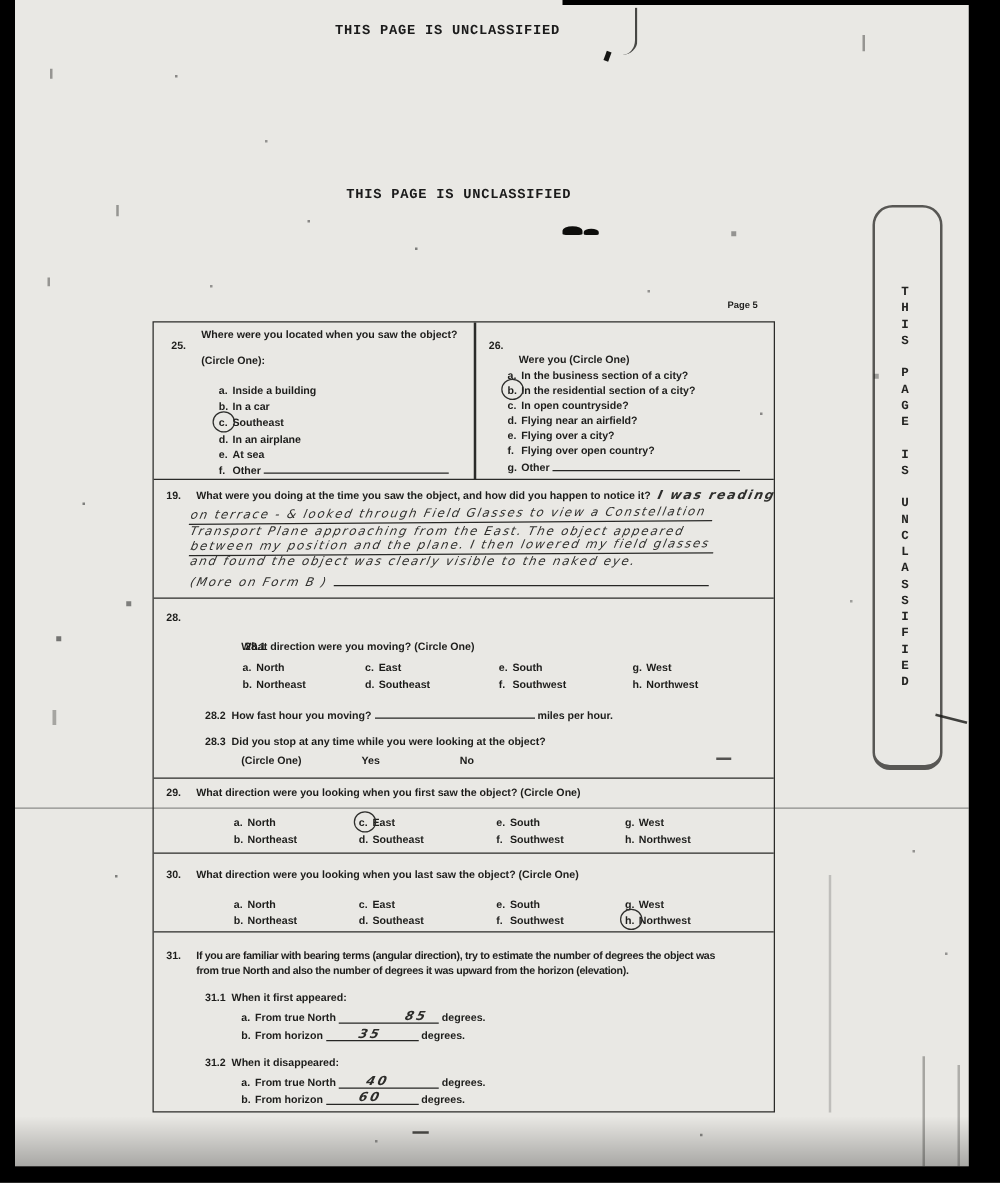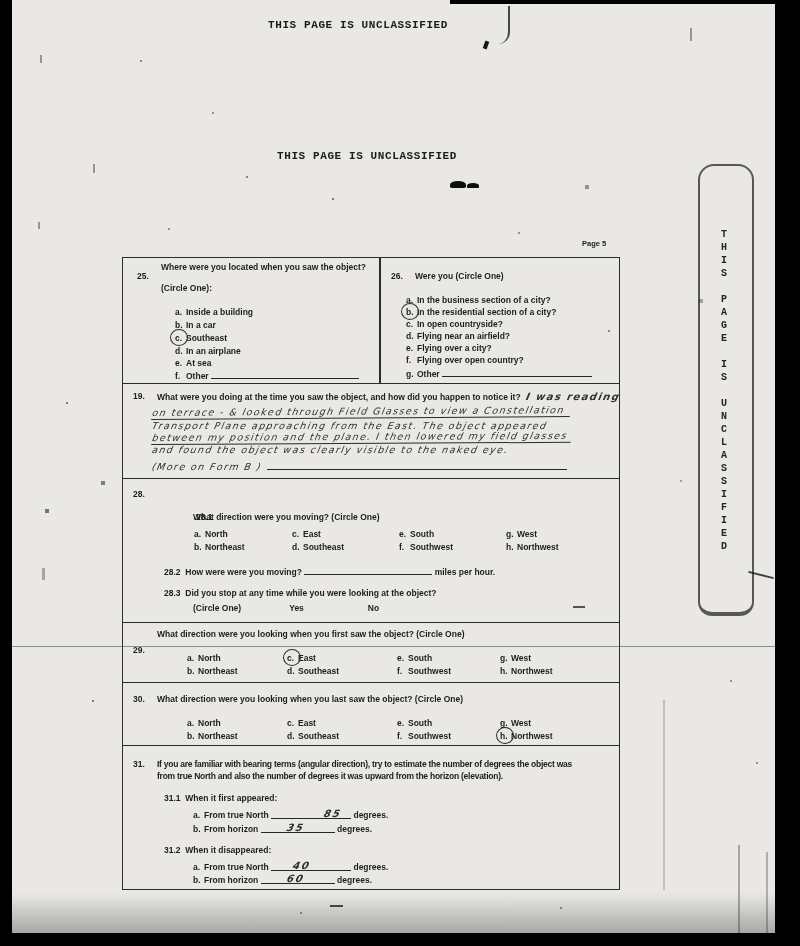--- a/index.html
+++ b/index.html
@@ -114,21 +114,21 @@
       <div class="typed abs" style="left:38px;top:4px;">Where were you located when you saw the object?</div>
       <div class="typed abs" style="left:38px;top:25px;">(Circle One):</div>
       <div class="typed abs dirrow" style="left:52px;top:48px;"><span class="dl">a.</span><span>Inside a building</span></div>
       <div class="typed abs dirrow" style="left:52px;top:61px;"><span class="dl">b.</span><span>In a car</span></div>
       <div class="typed abs dirrow" style="left:52px;top:74px;"><span class="dl circle circle-wide">c.</span><span>Southeast</span></div>
       <div class="typed abs dirrow" style="left:52px;top:87px;"><span class="dl">d.</span><span>In an airplane</span></div>
       <div class="typed abs dirrow" style="left:52px;top:99px;"><span class="dl">e.</span><span>At sea</span></div>
       <div class="typed abs dirrow" style="left:52px;top:111px;"><span class="dl">f.</span><span>Other</span> <span class="rule" style="width:148px;"></span></div>
 
       <div class="typed abs" style="left:268px;top:13px;">26.</div>
-      <div class="typed abs" style="left:292px;top:13px;">Were you (Circle One)</div>
+      <div class="typed abs" style="left:292px;top:24px;">Were you (Circle One)</div>
       <div class="typed abs dirrow" style="left:283px;top:36px;"><span class="dl">a.</span><span>In the business section of a city?</span></div>
       <div class="typed abs dirrow" style="left:283px;top:48px;"><span class="dl circle circle-wide">b.</span><span>In the residential section of a city?</span></div>
       <div class="typed abs dirrow" style="left:283px;top:60px;"><span class="dl">c.</span><span>In open countryside?</span></div>
       <div class="typed abs dirrow" style="left:283px;top:72px;"><span class="dl">d.</span><span>Flying near an airfield?</span></div>
       <div class="typed abs dirrow" style="left:283px;top:84px;"><span class="dl">e.</span><span>Flying over a city?</span></div>
       <div class="typed abs dirrow" style="left:283px;top:96px;"><span class="dl">f.</span><span>Flying over open country?</span></div>
       <div class="typed abs dirrow" style="left:283px;top:109px;"><span class="dl">g.</span><span>Other</span> <span class="rule" style="width:150px;"></span></div>
     </div>
 
     <div class="sec secline" style="top:126px;height:95px;">
@@ -156,27 +156,27 @@
         </div>
         <div class="typed abs" style="left:276px;top:0;">
           <div class="dirrow"><span class="dl">e.</span><span>South</span></div>
           <div class="dirrow"><span class="dl">f.</span><span>Southwest</span></div>
         </div>
         <div class="typed abs" style="left:383px;top:0;">
           <div class="dirrow"><span class="dl">g.</span><span>West</span></div>
           <div class="dirrow"><span class="dl">h.</span><span>Northwest</span></div>
         </div>
       </div>
-      <div class="typed abs" style="left:41px;top:86px;white-space:nowrap;"><span>28.2</span>&nbsp;&nbsp;<span>How were were you moving?</span> <span class="rule" style="width:128px;"></span> <span>miles per hour.</span></div>
+      <div class="typed abs" style="left:41px;top:86px;white-space:nowrap;"><span>28.2</span>&nbsp;&nbsp;<span>How fast hour you moving?</span> <span class="rule" style="width:128px;"></span> <span>miles per hour.</span></div>
       <div class="typed abs" style="left:41px;top:109px;white-space:nowrap;"><span>28.3</span>&nbsp;&nbsp;<span>Did you stop at any time while you were looking at the object?</span></div>
       <div class="typed abs" style="left:70px;top:124px;white-space:nowrap;"><span>(Circle One)</span><span style="margin-left:48px;">Yes</span><span style="margin-left:64px;">No</span></div>
     </div>
 
     <div class="sec secline" style="top:365px;height:60px;">
-      <div class="typed abs" style="left:10px;top:6px;margin-top:16px;">29.</div>
+      <div class="typed abs" style="left:10px;top:6px;">29.</div>
       <div class="typed abs" style="left:34px;top:6px;white-space:nowrap;">What direction were you looking when you first saw the object? (Circle One)</div>
       <div class="abs" style="left:0;top:29px;">
         <div class="typed abs" style="left:64px;top:0;">
           <div class="dirrow"><span class="dl">a.</span><span>North</span></div>
           <div class="dirrow"><span class="dl">b.</span><span>Northeast</span></div>
         </div>
         <div class="typed abs" style="left:164px;top:0;">
           <div class="dirrow"><span class="dl circle">c.</span><span>East</span></div>
           <div class="dirrow"><span class="dl">d.</span><span>Southeast</span></div>
         </div>

